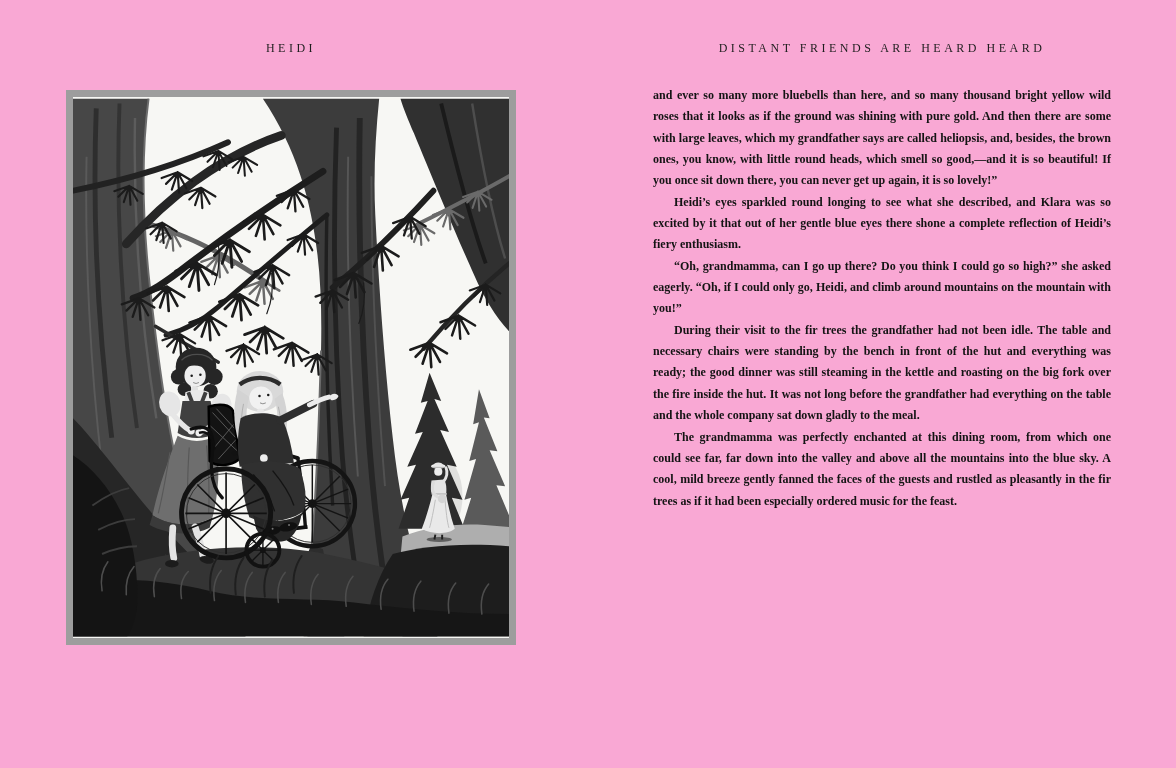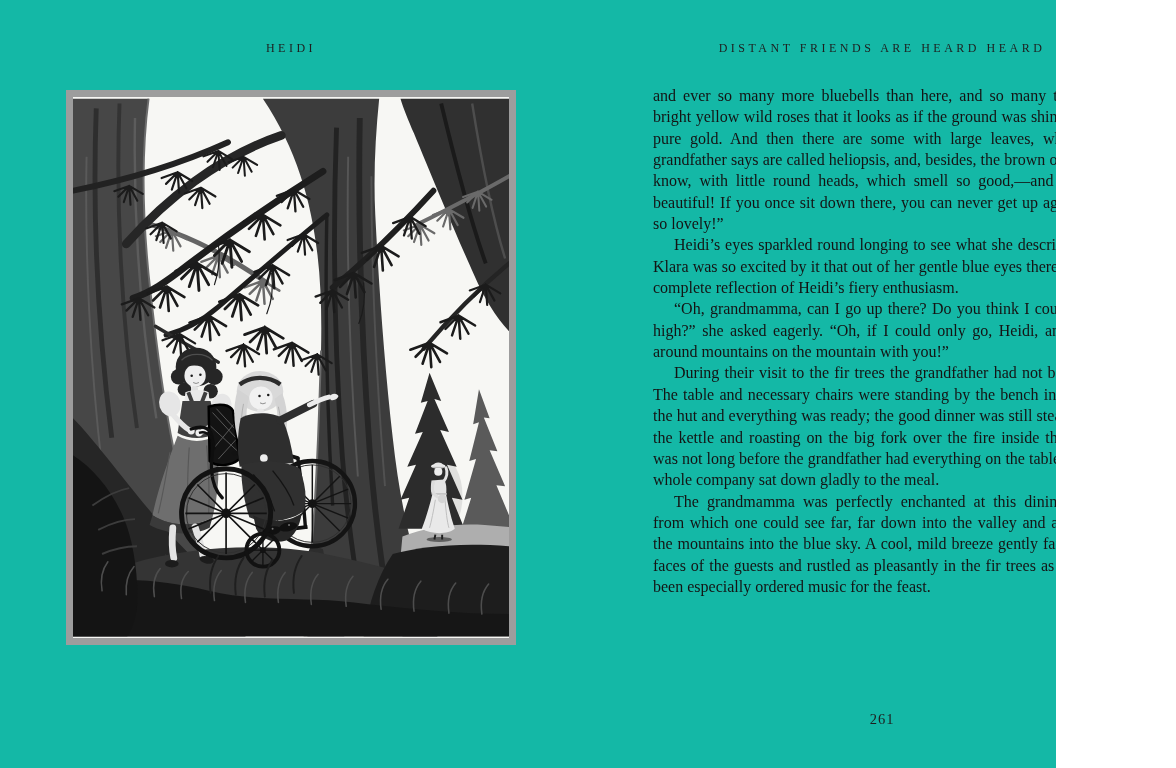--- a/index.html
+++ b/index.html
@@ -1,33 +1,33 @@
 <!DOCTYPE html>
 <html><head>
 <meta charset="utf-8">
 <style>
   html,body{margin:0;padding:0;background:#ffffff;}
   .spread{
-    position:relative;width:1056px;height:768px;background:#14b8a6;
+    position:relative;width:1176px;height:768px;background:#f9a8d4;
     font-family:"Liberation Serif", serif;color:#141414;overflow:hidden;
   }
   .running-head{
     position:absolute;top:41px;font-size:12px;letter-spacing:3.5px;
     text-align:center;color:#1e1e1e;white-space:nowrap;
   }
   .running-head.left{left:66px;width:450px;}
   .running-head.right{left:653px;width:458px;}
   .illustration{
     position:absolute;left:66px;top:90px;width:436px;height:541px;
     border:7px solid #9d9d9d;margin:0;padding:0;background:#f7f7f4;
   }
   .illustration svg{display:block;}
   .text-col{
     position:absolute;left:653px;top:85px;width:458px;
-    font-size:16px;line-height:21.35px;text-align:justify;
+    font-size:12px;line-height:21.35px;text-align:justify;font-weight:bold;
   }
   .text-col p{margin:0;}
   .text-col p.indent{text-indent:21px;}
   .folio{
     position:absolute;left:653px;top:711px;width:458px;text-align:center;
     font-size:14.5px;letter-spacing:1px;color:#1e1e1e;
   }
 </style>
 </head>
 <body>
@@ -285,15 +285,14 @@
   </figure>
 
   <main class="text-col">
     <p>and ever so many more bluebells than here, and so many thousand bright yellow wild roses that it looks as if the ground was shining with pure gold. And then there are some with large leaves, which my grandfather says are called heliopsis, and, besides, the brown ones, you know, with little round heads, which smell so good,—and it is so beautiful! If you once sit down there, you can never get up again, it is so lovely!”</p>
     <p class="indent">Heidi’s eyes sparkled round longing to see what she described, and Klara was so excited by it that out of her gentle blue eyes there shone a complete reflection of Heidi’s fiery enthusiasm.</p>
     <p class="indent">“Oh, grandmamma, can I go up there? Do you think I could go so high?” she asked eagerly. “Oh, if I could only go, Heidi, and climb around mountains on the mountain with you!”</p>
     <p class="indent">During their visit to the fir trees the grandfather had not been idle. The table and necessary chairs were standing by the bench in front of the hut and everything was ready; the good dinner was still steaming in the kettle and roasting on the big fork over the fire inside the hut. It was not long before the grandfather had everything on the table and the whole company sat down gladly to the meal.</p>
     <p class="indent">The grandmamma was perfectly enchanted at this dining room, from which one could see far, far down into the valley and above all the mountains into the blue sky. A cool, mild breeze gently fanned the faces of the guests and rustled as pleasantly in the fir trees as if it had been especially ordered music for the feast.</p>
   </main>
 
-  <div class="folio">261</div>
 
 </div>
 
 </body></html>

